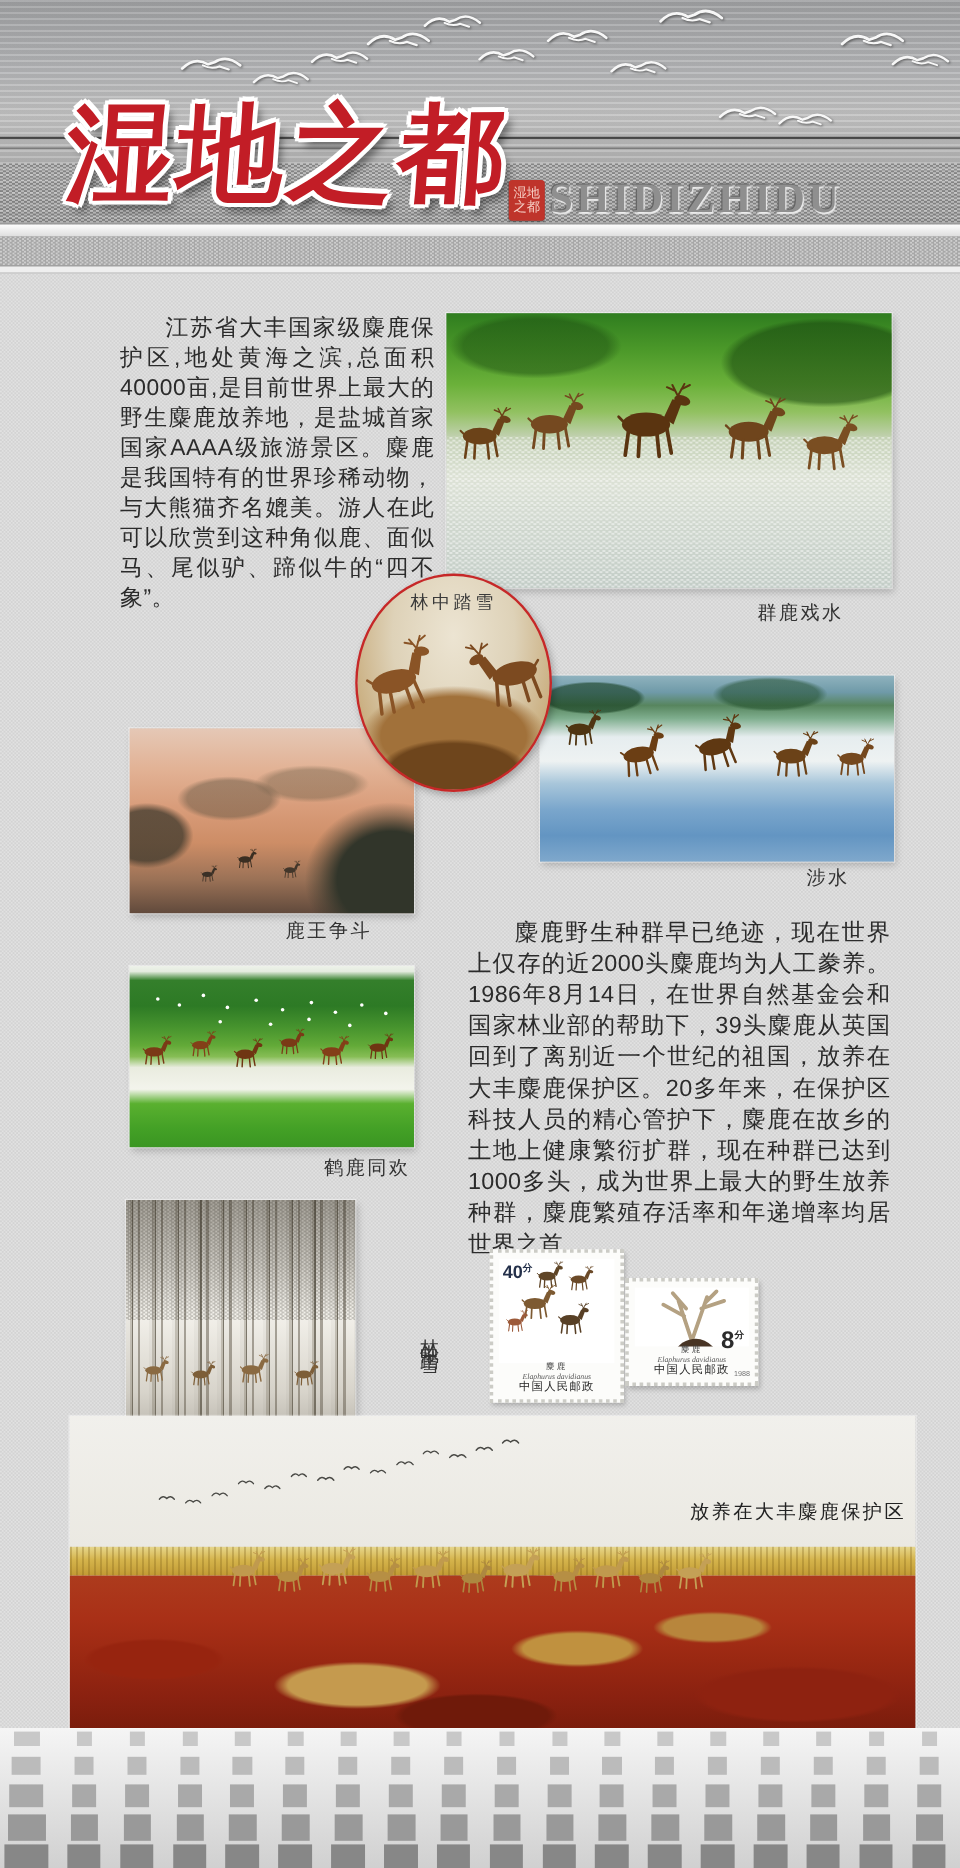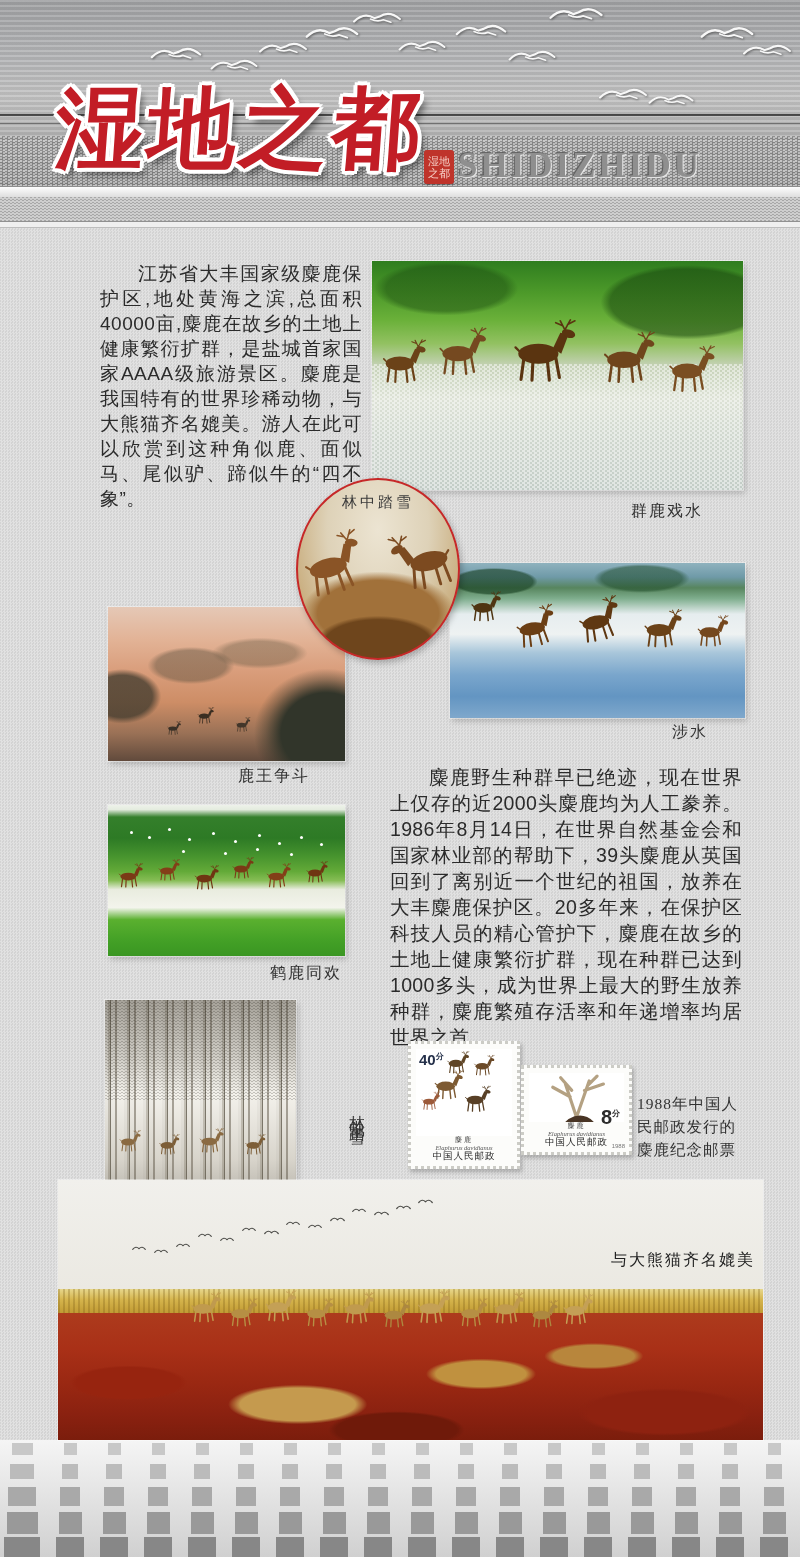--- a/index.html
+++ b/index.html
@@ -205,21 +205,21 @@
   <div class="banner-sep"></div>
   <div class="banner-sub"></div>
   <div class="banner-line2"></div>
 
   <div class="main-title">湿地之都</div>
   <div class="seal">
       <span>湿地之都</span>
     </div>
   <div class="pinyin">SHIDIZHIDU</div>
 
-  <div class="para para-intro">江苏省大丰国家级麋鹿保护区,地处黄海之滨,总面积40000亩,麋鹿在故乡的土地上健康繁衍扩群，是盐城首家国家AAAA级旅游景区。麋鹿是我国特有的世界珍稀动物，与大熊猫齐名媲美。游人在此可以欣赏到这种角似鹿、面似马、尾似驴、蹄似牛的“四不象”。</div>
+  <div class="para para-intro">江苏省大丰国家级麋鹿保护区,地处黄海之滨,总面积40000亩,是目前世界上最大的野生麋鹿放养地，是盐城首家国家AAAA级旅游景区。麋鹿是我国特有的世界珍稀动物，与大熊猫齐名媲美。游人在此可以欣赏到这种角似鹿、面似马、尾似驴、蹄似牛的“四不象”。</div>
 
   <div class="photo ph-herd">
     <div class="splash"></div>
     <svg class="deer-layer" viewBox="0 0 371 229">
       <use href="#deer" x="6" y="78" width="64" height="45" color="#6b4218"></use>
       <use href="#deer" x="62" y="66" width="70" height="49" color="#754920"></use>
       <use href="#deer" x="135" y="58" width="92" height="64" color="#5a3410"></use>
       <use href="#deer" x="226" y="70" width="76" height="53" color="#6f451c"></use>
       <use href="#deer" x="292" y="84" width="68" height="48" color="#7a4e22"></use>
     </svg>
@@ -308,45 +308,40 @@
     </div>
     <div class="denom-right"><span>8</span><span class="denom-unit">分</span></div>
     <div class="stamp-meta">
       <div class="stamp-name">麋鹿</div>
       <div class="stamp-latin">Elaphurus davidianus</div>
       <div class="stamp-issuer">中国人民邮政</div>
     </div>
     <div class="stamp-year">1988</div>
   </div>
 
-  <div class="caption cap-stamps">
-    <div>1988年中国人</div>
-    <div>民邮政发行的</div>
-    <div>麋鹿纪念邮票</div>
-  </div>
 
   <div class="panorama">
     <div class="pan-sky"></div>
     <svg class="flock" viewBox="0 0 330 75">
       <use href="#bird" x="300" y="2" width="15" height="6" color="#4a4a46"></use>
       <use href="#bird" x="278" y="8" width="15" height="6" color="#4a4a46"></use>
       <use href="#bird" x="256" y="14" width="15" height="6" color="#4a4a46"></use>
       <use href="#bird" x="234" y="11" width="14" height="6" color="#4a4a46"></use>
       <use href="#bird" x="212" y="20" width="15" height="6" color="#4a4a46"></use>
       <use href="#bird" x="190" y="27" width="14" height="6" color="#4a4a46"></use>
       <use href="#bird" x="168" y="24" width="14" height="6" color="#4a4a46"></use>
       <use href="#bird" x="146" y="33" width="15" height="6" color="#4a4a46"></use>
       <use href="#bird" x="124" y="30" width="14" height="6" color="#4a4a46"></use>
       <use href="#bird" x="102" y="40" width="14" height="6" color="#4a4a46"></use>
       <use href="#bird" x="80" y="36" width="14" height="6" color="#4a4a46"></use>
       <use href="#bird" x="58" y="46" width="14" height="6" color="#4a4a46"></use>
       <use href="#bird" x="36" y="52" width="14" height="6" color="#4a4a46"></use>
       <use href="#bird" x="14" y="49" width="14" height="6" color="#4a4a46"></use>
     </svg>
-    <div class="cap-release">与大熊猫齐名媲美</div>
+    <div class="cap-release">放养在大丰麋鹿保护区</div>
     <div class="pan-grass"></div>
     <div class="pan-red"></div>
     <svg class="pan-deer" viewBox="0 0 705 260">
       <use href="#deer" x="130" y="112" width="44" height="31" color="#c09a4e"></use>
       <use href="#deer" x="168" y="118" width="42" height="29" color="#b68f44"></use>
       <use href="#deer" x="204" y="110" width="46" height="32" color="#c4a056"></use>
       <use href="#deer" x="244" y="118" width="42" height="29" color="#b68f44"></use>
       <use href="#deer" x="282" y="112" width="46" height="32" color="#c09a4e"></use>
       <use href="#deer" x="322" y="120" width="40" height="28" color="#ad8840"></use>
       <use href="#deer" x="356" y="110" width="48" height="34" color="#c4a056"></use>

